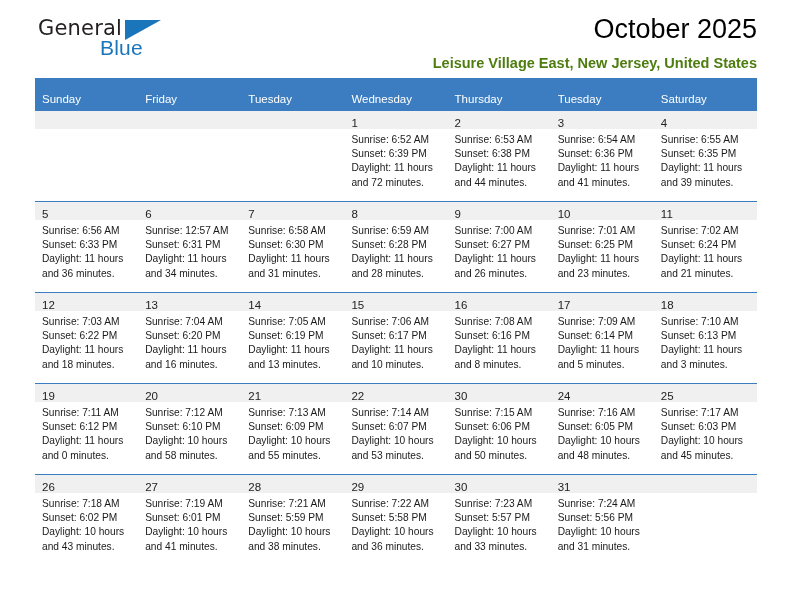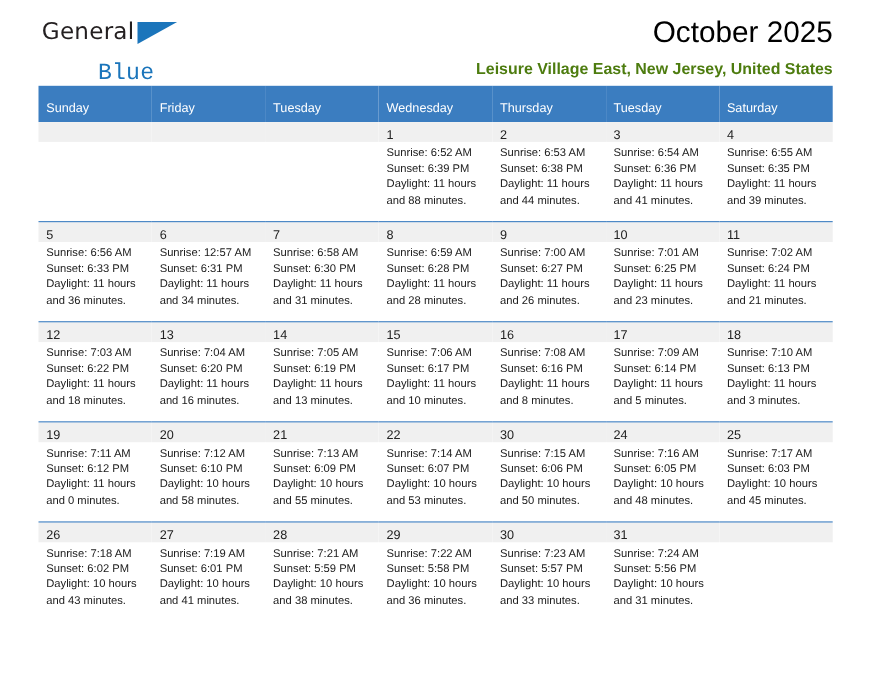--- a/index.html
+++ b/index.html
@@ -41,27 +41,26 @@
     position: absolute;
     left: 3px;
     top: 0px;
     font-size: 21px;
     letter-spacing: .2px;
     color: #231f20;
     font-family: "DejaVu Sans", sans-serif;
   }
   .logo-blue {
     position: absolute;
-    left: 54px;
+    left: 65px;
     top: 20px;
     font-size: 21px;
     letter-spacing: .2px;
     color: #1b75bb;
-    font-family: Liberation Mono, monospace;
-    margin-top: 20px;
+    font-family: Liberation Sans, sans-serif;
   }
   .logo-triangle {
     position: absolute;
     left: 90px;
     top: 4px;
     width: 0;
     height: 0;
     border-left: 36px solid #1b75bb;
     border-bottom: 20px solid transparent;
   }
@@ -194,21 +193,21 @@
               <div></div>
               <div></div>
               <div class="daylight"></div>
             </div>
           </td>
           <td>
             <div class="daynum-band"><span class="daynum">1</span></div>
             <div class="cell-body">
               <div>Sunrise: 6:52 AM</div>
               <div>Sunset: 6:39 PM</div>
-              <div class="daylight">Daylight: 11 hours and 88 minutes.</div>
+              <div class="daylight">Daylight: 11 hours and 72 minutes.</div>
             </div>
           </td>
           <td>
             <div class="daynum-band"><span class="daynum">2</span></div>
             <div class="cell-body">
               <div>Sunrise: 6:53 AM</div>
               <div>Sunset: 6:38 PM</div>
               <div class="daylight">Daylight: 11 hours and 44 minutes.</div>
             </div>
           </td>

